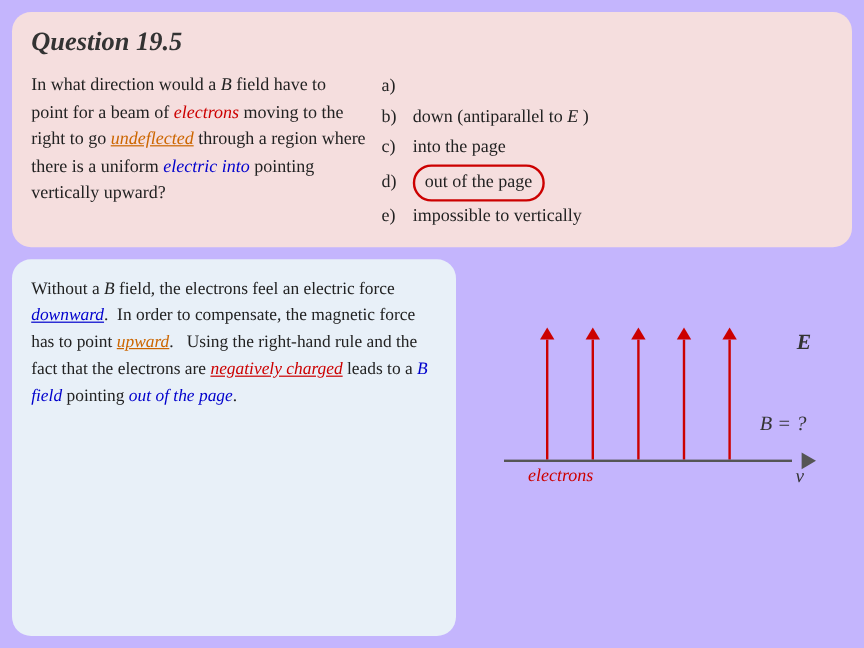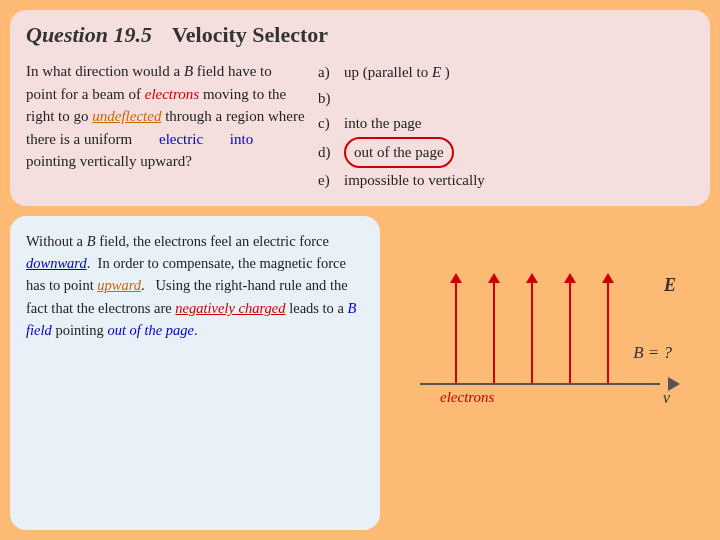--- a/index.html
+++ b/index.html
@@ -8,21 +8,21 @@
       height: 540px;
       background: #f0e8d8;
       font-family: 'Times New Roman', Times, serif;
       font-size: 15px;
       overflow: hidden;
     }
 
     .outer {
       width: 720px;
       height: 540px;
-      background: #fdba74;
+      background: #c4b5fd;
       padding: 10px;
       display: flex;
       flex-direction: column;
       gap: 10px;
     }
 
     
     .top-section {
       background: #f5dede;
       border-radius: 16px;
@@ -72,21 +72,21 @@
 
     .left-text .undeflected-word {
       color: #cc6600;
       text-decoration: underline;
       font-style: italic;
       text-align: right;
     }
 
     .left-text .electric-word {
       color: #0000cc;
-      margin-left: 23px;
+      font-style: italic;
     }
 
     .left-text .italic-b {
       font-style: italic;
     }
 
     .right-answers {
       flex: 1;
       font-size: 15px;
       line-height: 1.7;
@@ -273,38 +273,37 @@
     }
   </style>
 </head>
 <body>
 
 <div class="outer">
 
   <div class="top-section">
     <div class="title-row">
       <span class="question-title">Question 19.5</span>
-      <span class="velocity-title">Velocity Selector</span>
     </div>
     <div class="content-row">
       <div class="left-text">
         In what direction would a <span class="italic-b">B</span> field
         have to point for a beam of
         <span class="electrons-word">electrons</span> moving to the right to
         go <span class="undeflected-word">undeflected</span> through a region
         where there is a uniform <span class="electric-word">electric</span>
         <span class="electric-word">into</span> pointing vertically upward?
       </div>
       <div class="right-answers">
         <div class="answer-item">
           <span class="answer-letter">a)</span>
-          <span>up (parallel to <span class="italic-e-label">E</span> )</span>
         </div>
         <div class="answer-item">
           <span class="answer-letter">b)</span>
+          <span>down (antiparallel to <span class="italic-e-label">E</span> )</span>
         </div>
         <div class="answer-item">
           <span class="answer-letter">c)</span>
           <span>into the page</span>
         </div>
         <div class="answer-item">
           <span class="answer-letter">d)</span>
           <span class="oval-highlight">out of the page</span>
         </div>
         <div class="answer-item">

